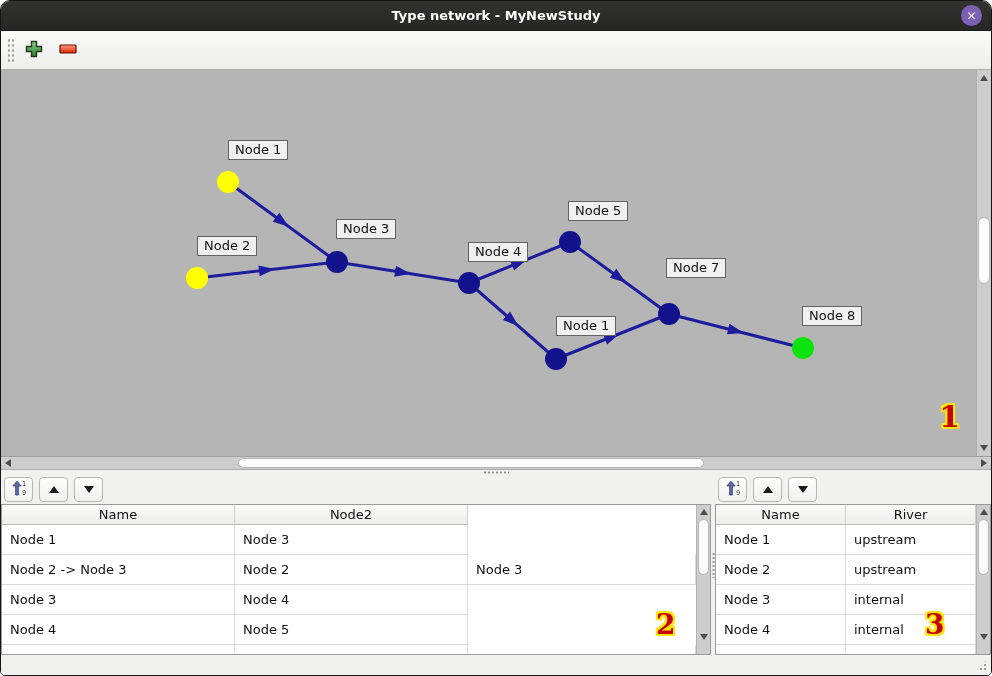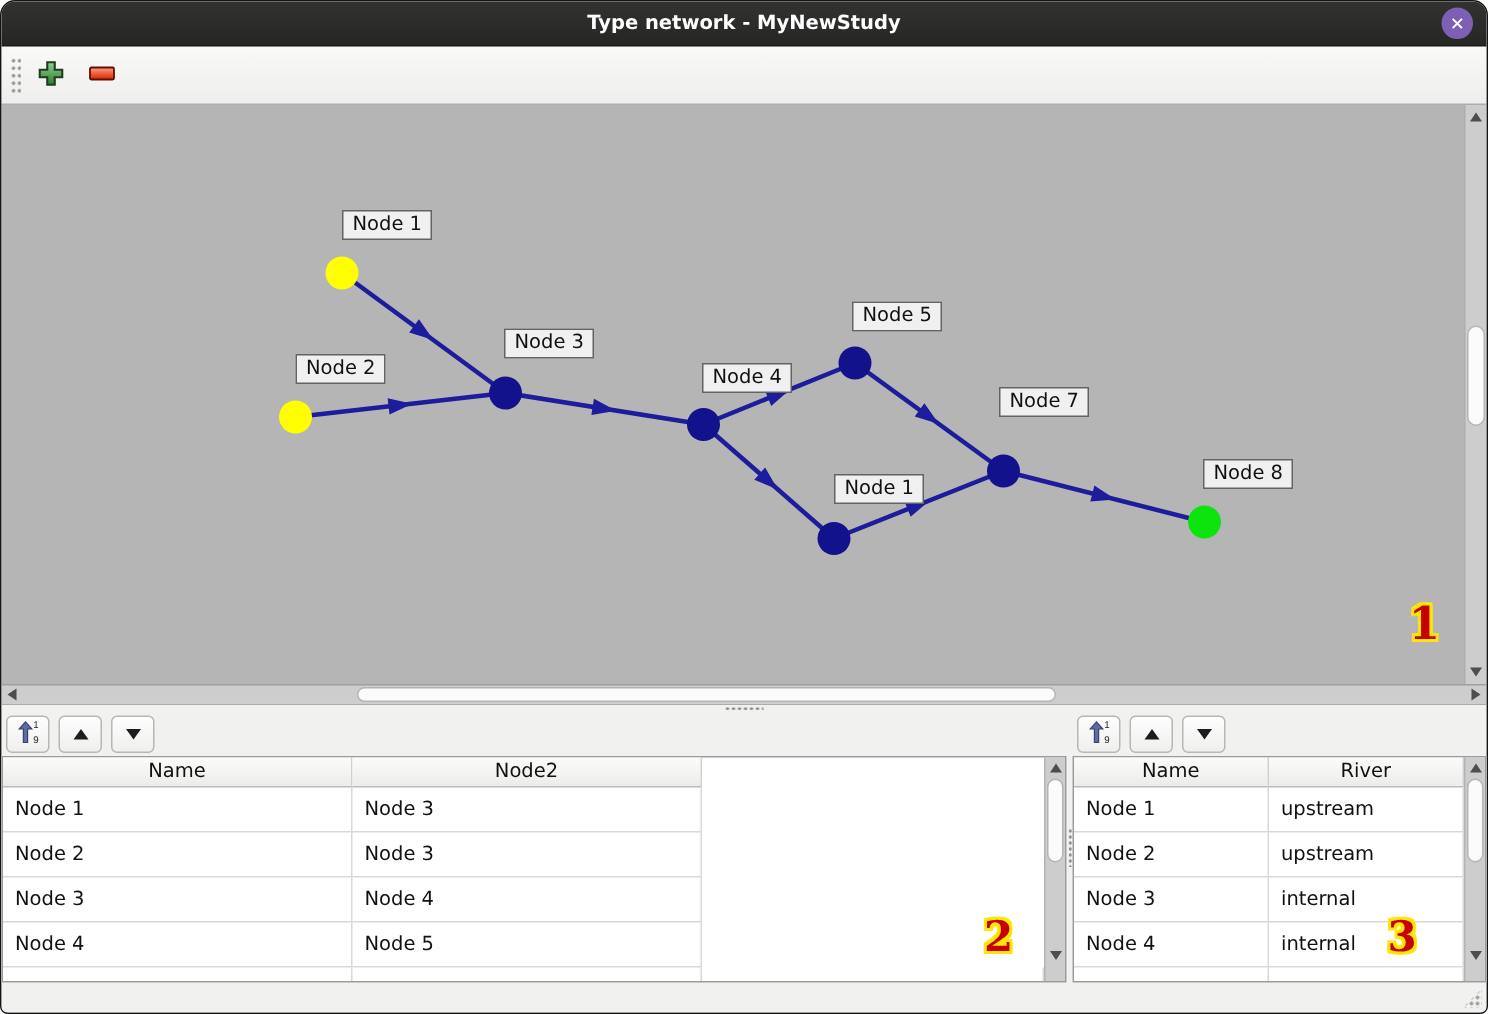--- a/index.html
+++ b/index.html
@@ -263,20 +263,21 @@
           <div class="t-head links-grid">
             <div class="t-hcell">Name</div>
             <div class="t-hcell">Node2</div>
           </div>
           <div id="links-rows">
               <div class="t-row links-grid">
                 <div class="t-cell">Node 1</div>
                 <div class="t-cell">Node 3</div>
               </div>
               <div class="t-row links-grid">
+                <div class="t-cell">Node 2 -&gt; Node 3</div>
                 <div class="t-cell">Node 2</div>
                 <div class="t-cell">Node 3</div>
               </div>
               <div class="t-row links-grid">
                 <div class="t-cell">Node 3</div>
                 <div class="t-cell">Node 4</div>
               </div>
               <div class="t-row links-grid">
                 <div class="t-cell">Node 4</div>
                 <div class="t-cell">Node 5</div>

